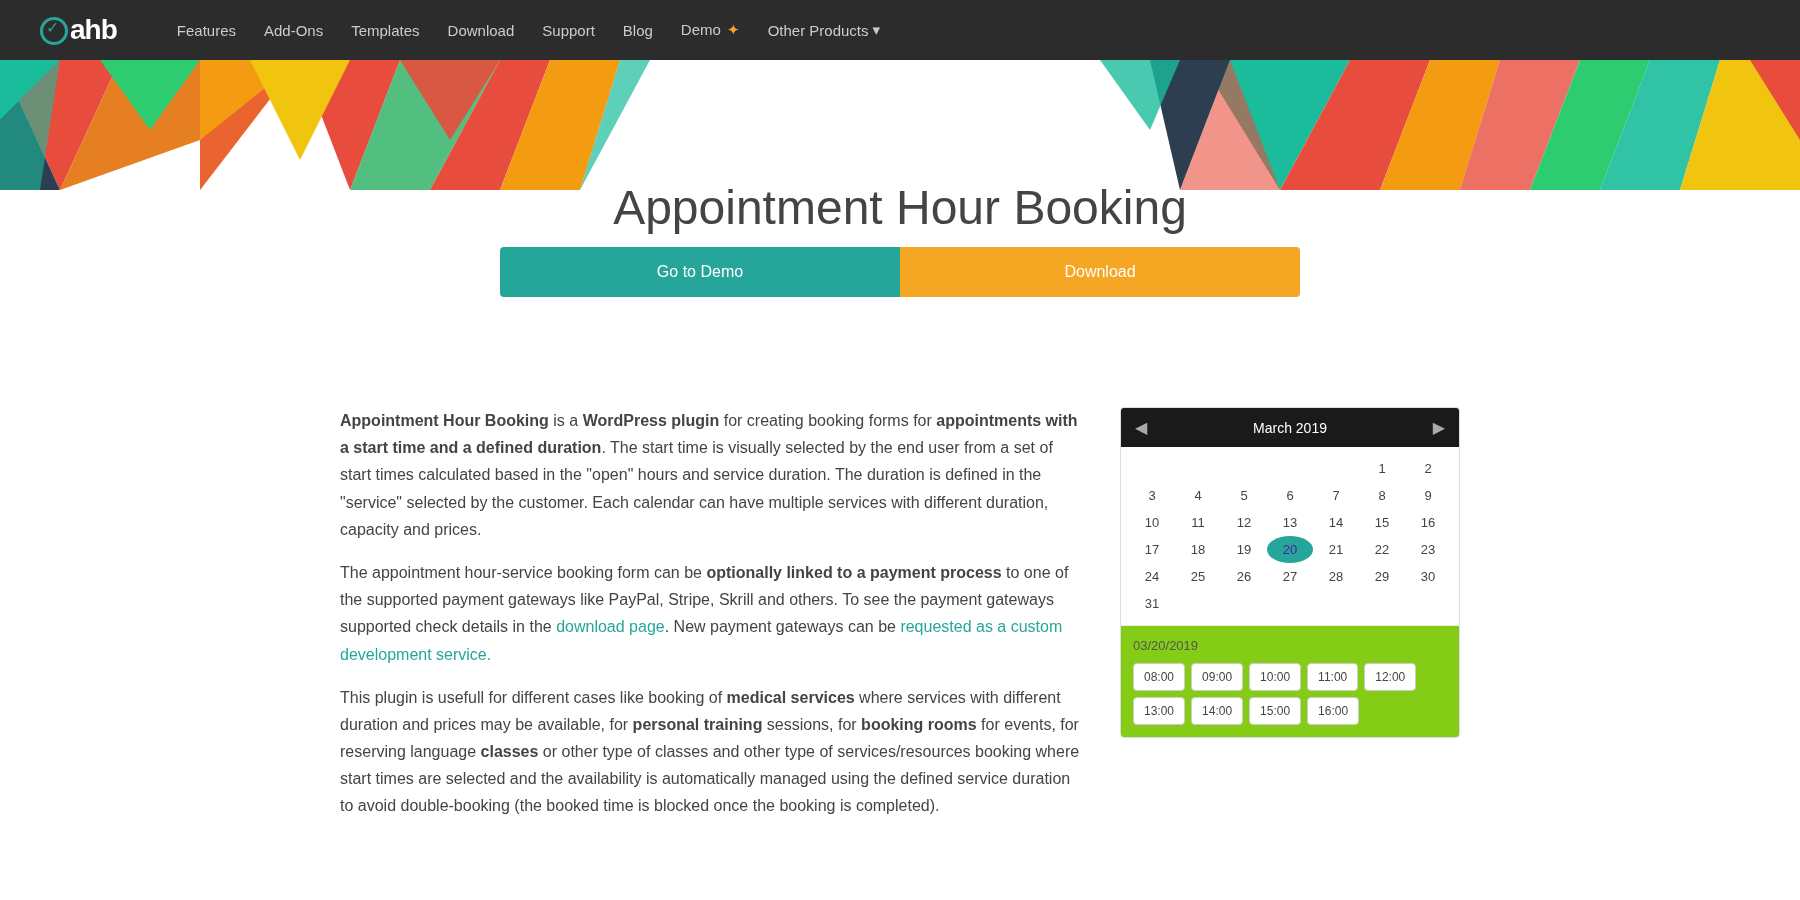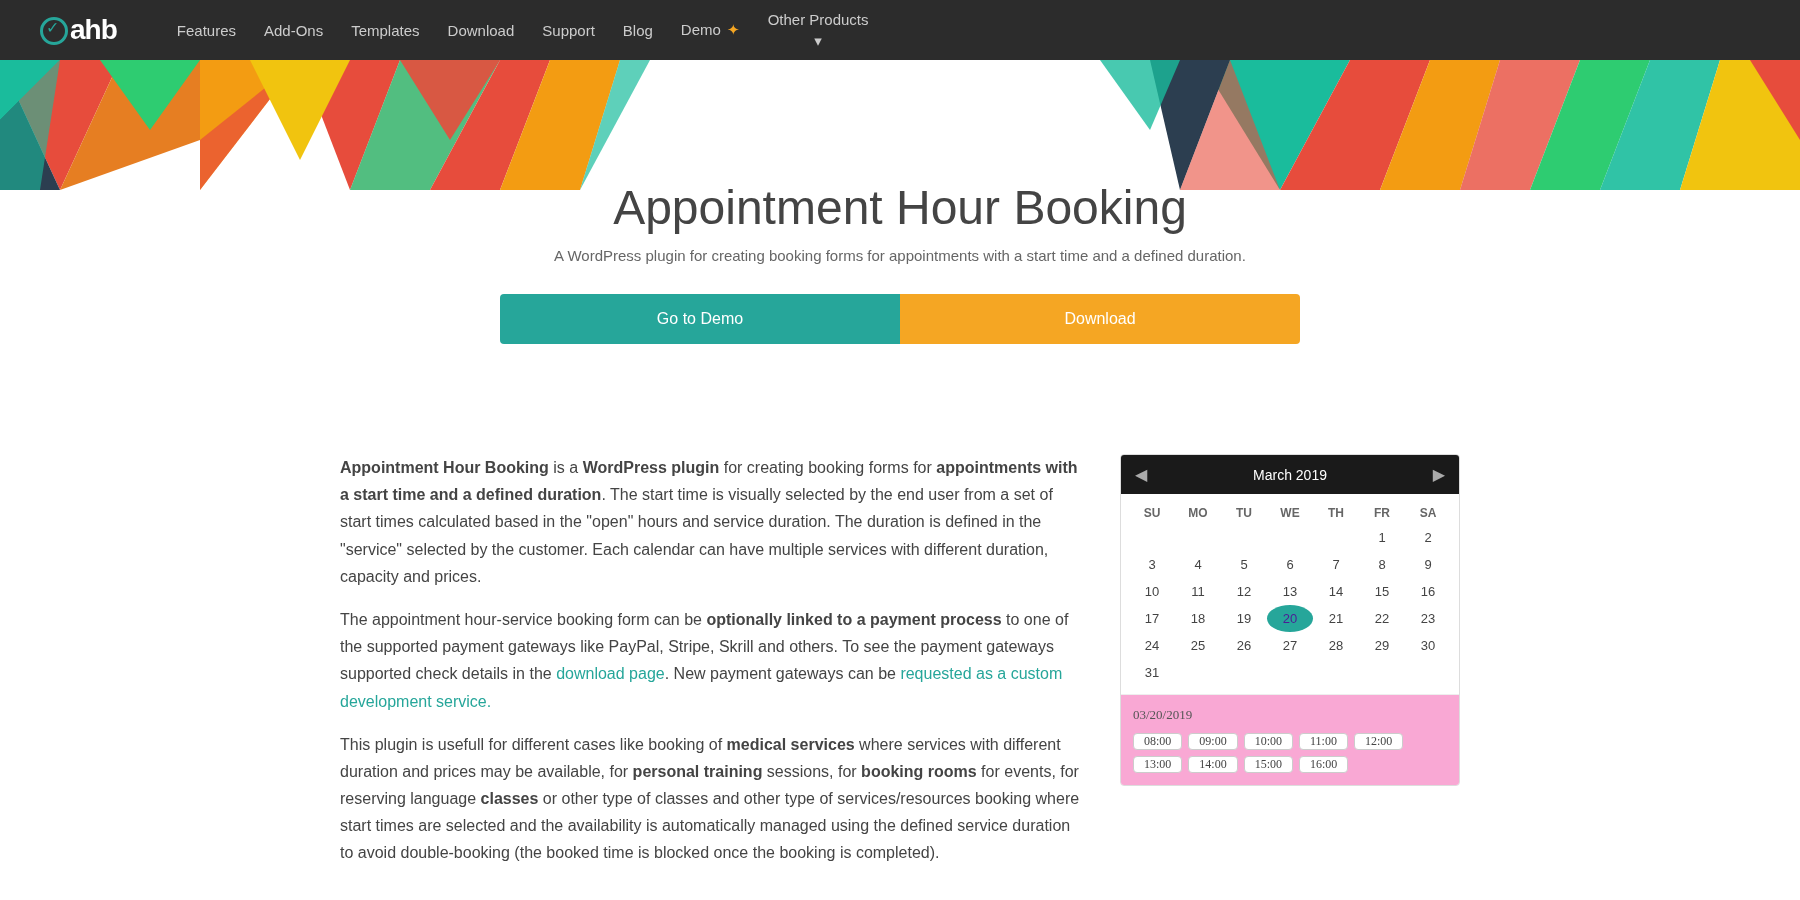--- a/index.html
+++ b/index.html
@@ -52,21 +52,20 @@
     }
     .nav-links a {
       color: #ccc;
       text-decoration: none;
       font-size: 15px;
     }
     .nav-links .other-products {
       display: flex;
       align-items: center;
       gap: 4px;
-      flex-direction: column;
     }
 
     
     .hero-banner {
       position: relative;
       background: #fff;
       overflow: hidden;
       padding: 60px 0 40px;
       text-align: center;
     }
@@ -196,37 +195,36 @@
     .cal-day.empty { color: transparent; }
     .cal-day.today {
       background: #26a69a;
       color: #4c1d95;
       border-radius: 50%;
     }
 
     .time-slots-section {
       padding: 12px;
       border-top: 1px solid #eee;
-      background: #f9a8d4;
-      font-family: Liberation Serif, serif;
+      background: #84cc16;
     }
     .time-date {
       font-size: 13px;
       color: #555;
       margin-bottom: 10px;
     }
     .time-slots {
       display: flex;
       flex-wrap: wrap;
       gap: 6px;
     }
     .time-slot {
       border: 1px solid #ccc;
       border-radius: 4px;
-      padding: 0 10px;
+      padding: 6px 10px;
       font-size: 12px;
       cursor: pointer;
       color: #444;
       background: #fff;
     }
 
     
     .features-section {
       max-width: 1200px;
       margin: 20px auto;
@@ -299,21 +297,20 @@
       <polygon points="1680,130 1720,0 1800,0 1800,130" fill="#f1c40f"></polygon>
       <polygon points="1750,0 1800,0 1800,80" fill="#e74c3c"></polygon>
       <polygon points="1150,0 1230,0 1180,130" fill="#2c3e50"></polygon>
       <polygon points="1180,130 1230,0 1280,130" fill="#e74c3c" opacity="0.6"></polygon>
       <polygon points="1100,0 1180,0 1150,70" fill="#1abc9c" opacity="0.8"></polygon>
     </svg>
   </div>
 
   <div class="hero-content">
     <h1 class="hero-title">Appointment Hour Booking</h1>
-    <p class="hero-subtitle">A WordPress plugin for creating booking forms for appointments with a start time and a defined duration.</p>
     <div class="hero-buttons">
       <button class="btn-demo">Go to Demo</button>
       <button class="btn-download">Download</button>
     </div>
   </div>
 </div>
 
 <div class="main-content">
   <div class="content-grid">
 
@@ -329,29 +326,20 @@
       </p>
     </div>
 
     <div class="calendar-widget">
       <div class="calendar-header">
         <span class="cal-nav">◀</span>
         <span>March 2019</span>
         <span class="cal-nav">▶</span>
       </div>
       <div class="calendar-grid">
-        <div class="cal-weekdays">
-          <span>SU</span>
-          <span>MO</span>
-          <span>TU</span>
-          <span>WE</span>
-          <span>TH</span>
-          <span>FR</span>
-          <span>SA</span>
-        </div>
         <div class="cal-days" id="cal-days-container">
         <span class="cal-day empty"></span>
             <span class="cal-day empty"></span>
             <span class="cal-day empty"></span>
             <span class="cal-day empty"></span>
             <span class="cal-day empty"></span>
             <span class="cal-day">1</span>
             <span class="cal-day">2</span>
             <span class="cal-day">3</span>
             <span class="cal-day">4</span>

